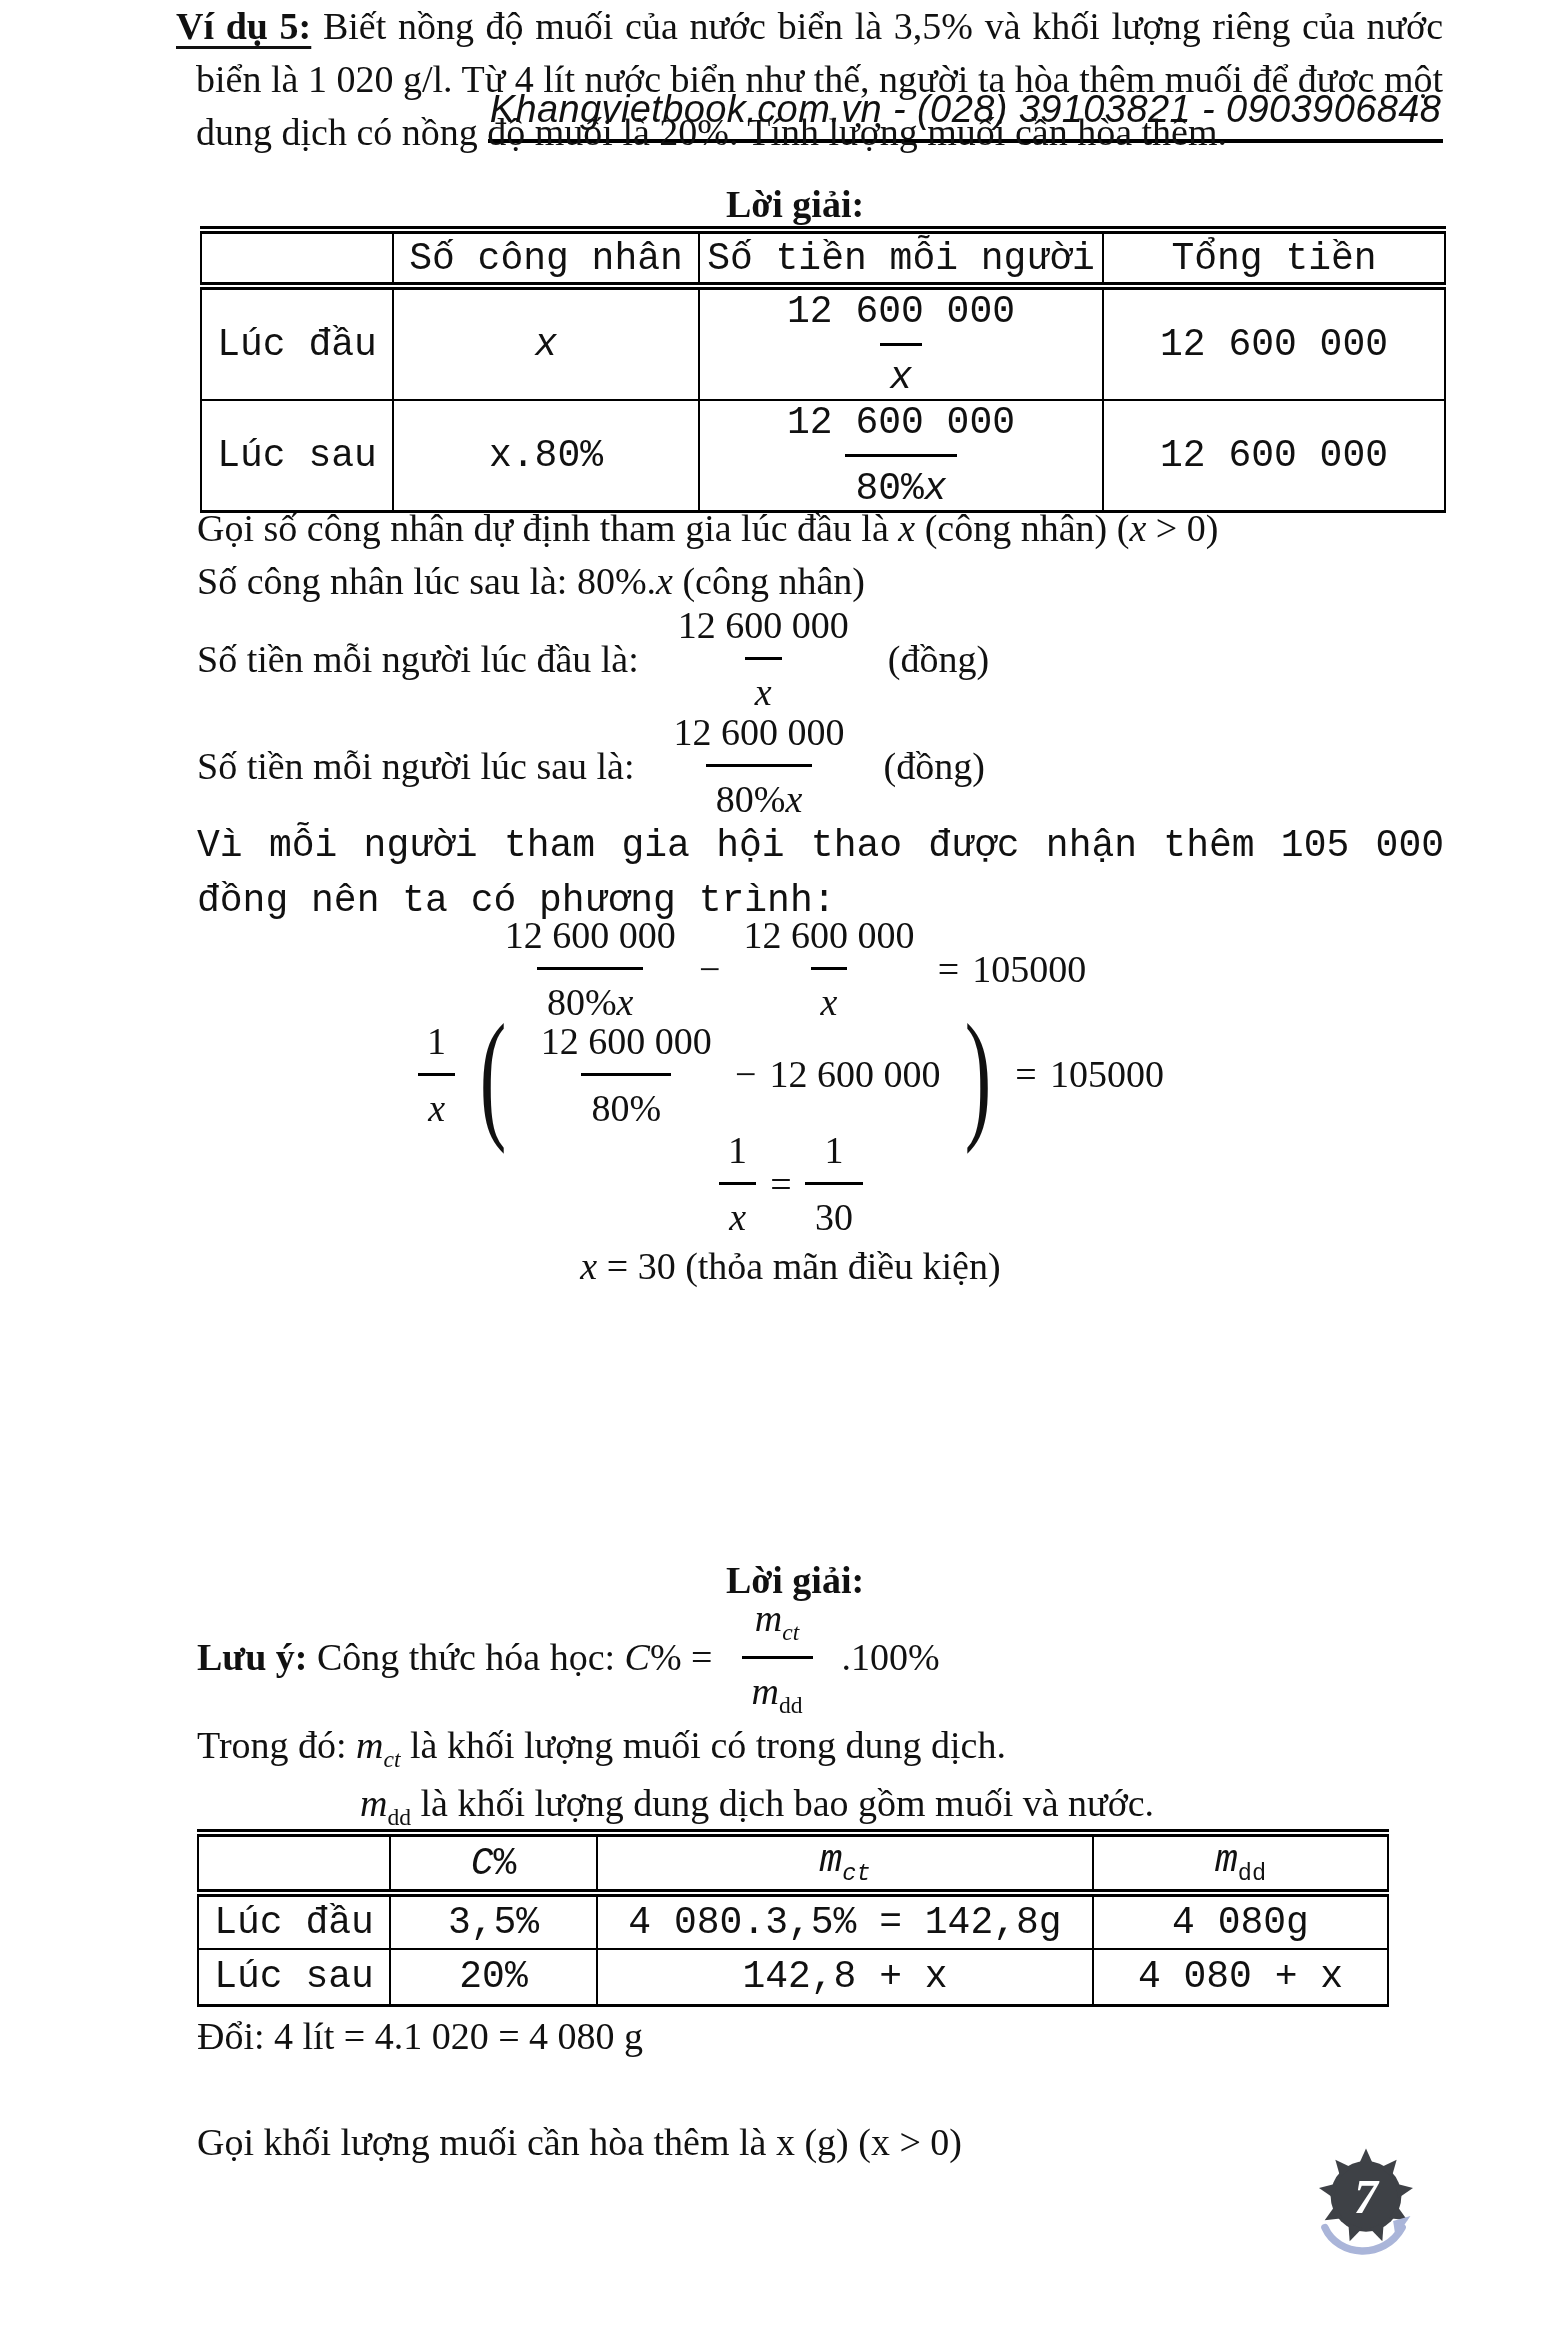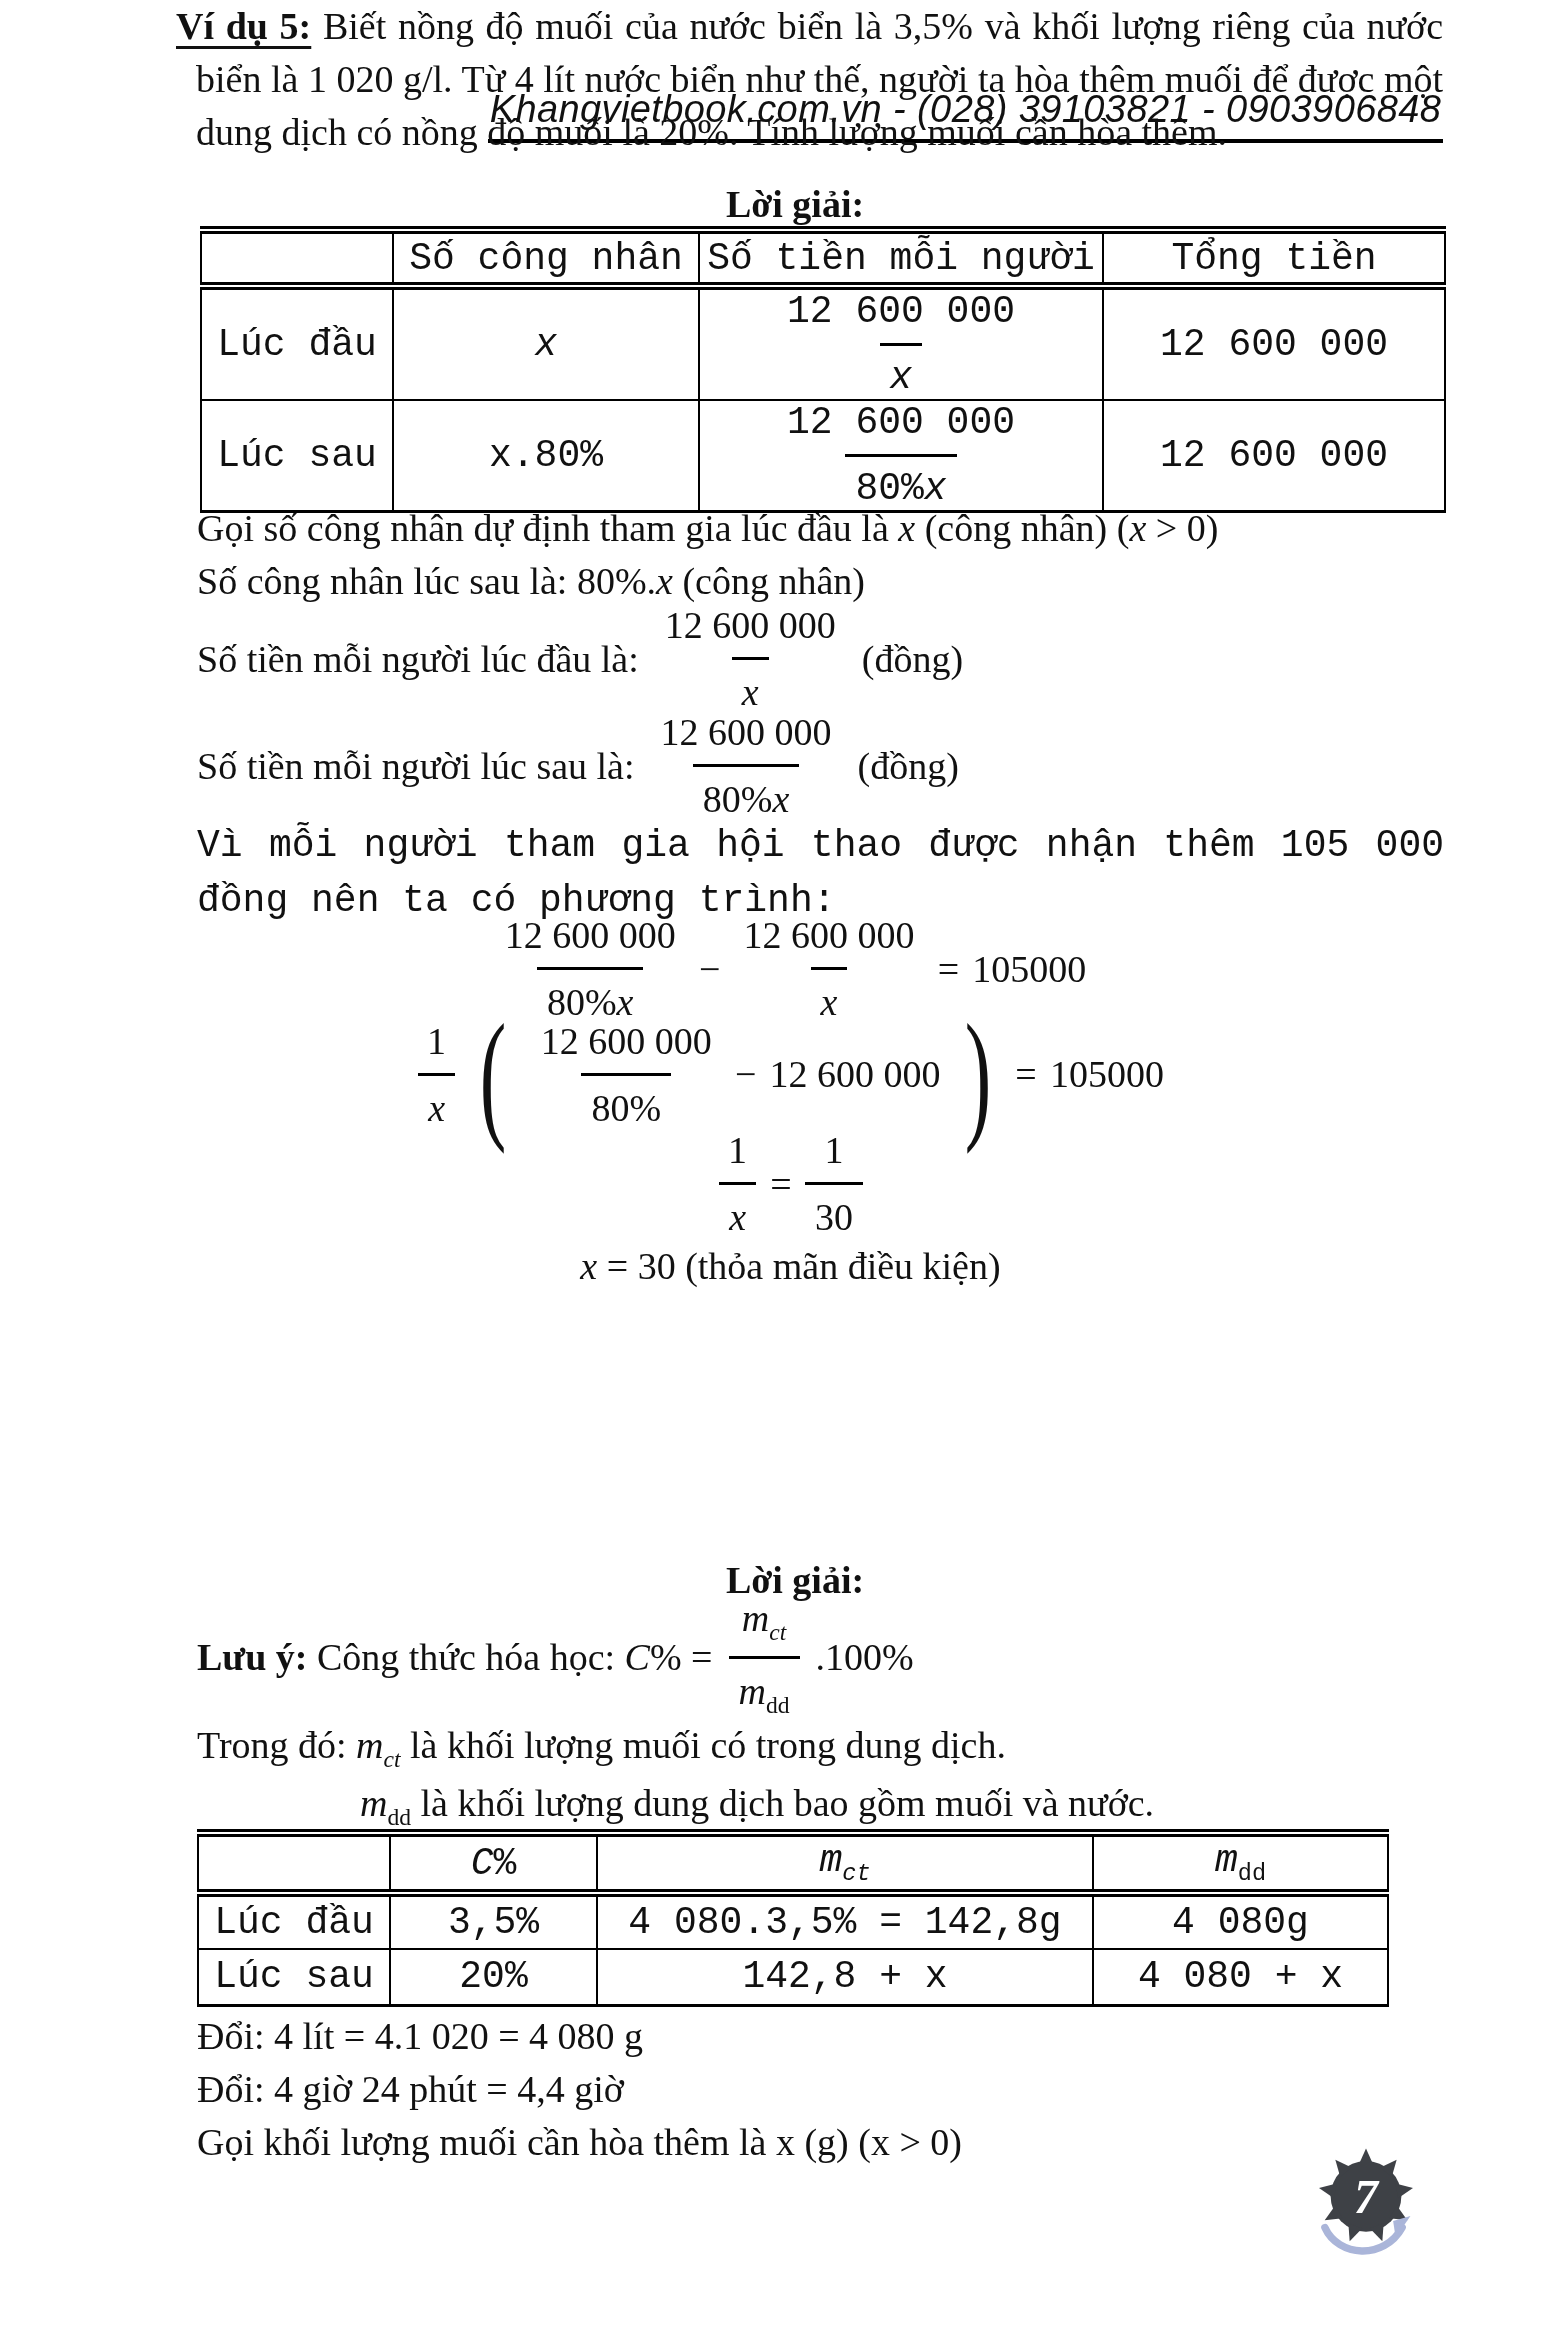--- a/index.html
+++ b/index.html
@@ -14,21 +14,21 @@
     font-family:"Liberation Sans","DejaVu Sans",sans-serif;
     font-style:italic; font-size:38px; letter-spacing:0.4px;
     border-bottom:4.1px solid #000; padding:0 1.7px 8.3px 1.7px; white-space:nowrap;
   }
   .title { position:absolute; left:200px; width:1190px; text-align:center;
            font-weight:700; font-size:38px; }
   .line { position:absolute; left:197px; font-size:38px; white-space:nowrap; }
   .para { position:absolute; left:197px; width:1247px; font-size:38px;
           line-height:55px; text-align:justify;font-family:Liberation Mono, monospace; }
   .fline { position:absolute; left:197px; display:flex; align-items:center;
-           gap:16px; font-size:38px; white-space:nowrap; }
+           gap:29px; font-size:38px; white-space:nowrap; }
   .eq { position:absolute; left:200px; width:1181px; display:flex;
         justify-content:center; align-items:center; gap:13.2px; font-size:38px;
         white-space:nowrap; }
   .frac { display:inline-flex; flex-direction:column; align-items:center;
           text-align:center; }
   .fnum { display:block; padding:0 10px 10px 10px; }
   .fden { display:block; border-top:3.3px solid #000; padding:10px 10px 0 10px; }
   .bp { display:inline-block; font-size:145px; line-height:0;
         transform:scaleX(.55); font-weight:400; }
   .it { font-style:italic; }
@@ -213,21 +213,20 @@
     <tr class="r">
       <td>Lúc sau</td>
       <td>20%</td>
       <td>142,8 + x</td>
       <td>4 080 + x</td>
     </tr>
   </tbody>
     </table>
 
   <div class="line" style="top:2014px">Đổi: 4 lít = 4.1 020 = 4 080 g</div>
-  <div class="line" style="top:2067px">Đổi: 4 giờ 24 phút = 4,4 giờ</div>
   <div class="line" style="top:2120px">Gọi khối lượng muối cần hòa thêm là x (g) (x &gt; 0)</div>
 
   <svg class="badge" viewBox="0 0 124 150">
     <g fill="#3e4146">
       <circle cx="62" cy="62" r="43"></circle>
       <g>
         <polygon points="62,4 53,24 71,24"></polygon>
         <polygon points="62,4 53,24 71,24" transform="rotate(40 62 62)"></polygon>
         <polygon points="62,4 53,24 71,24" transform="rotate(80 62 62)"></polygon>
         <polygon points="62,4 53,24 71,24" transform="rotate(120 62 62)"></polygon>

